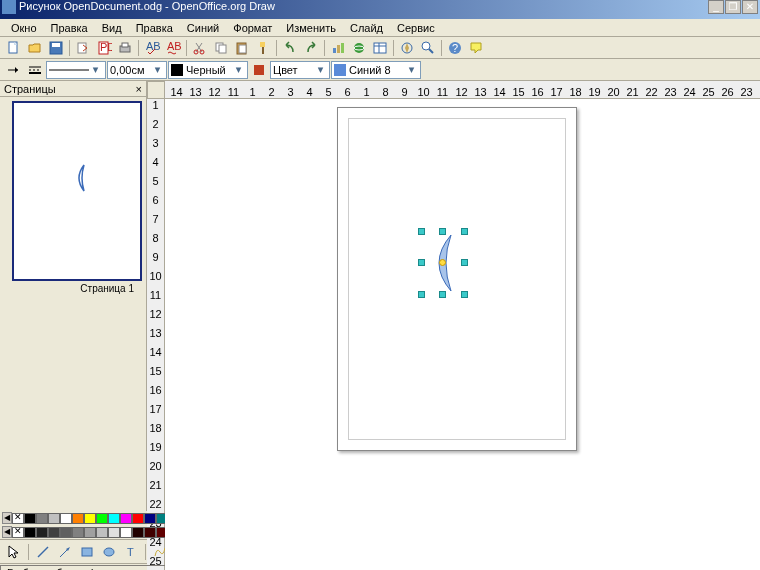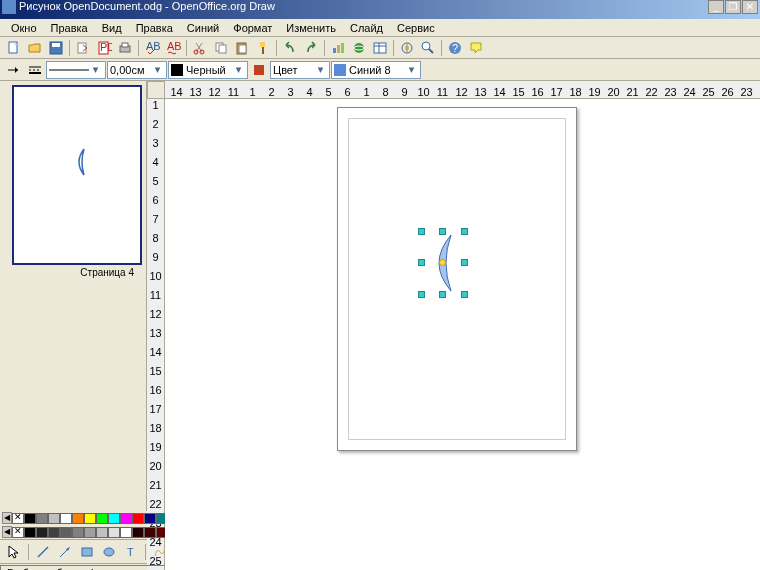--- a/index.html
+++ b/index.html
@@ -250,30 +250,34 @@
   <div class="combo" style="width:90px">
       <span style="width:12px;height:12px;background:#5a8ad8;margin-right:3px"></span>
       <span>Синий 8</span>
       <span class="arrow" style="margin-left:auto">▾</span>
     </div>
 </div>
 
 <div class="main">
 
   <div class="sidebar">
+    <div class="side-title">
+      <span>Страницы</span>
+      <span class="side-close">×</span>
+    </div>
     <div class="side-body">
       <div style="position:relative;padding-left:8px">
 
         <div class="thumb">
           <svg class="thumb-moon" width="20" height="30" viewBox="0 0 20 30">
               <path d="M14 2 Q4 15 14 28 Q10 15 14 2 Z" fill="none" stroke="#3a6ab8" stroke-width="1.5"></path>
             </svg>
         </div>
       </div>
-      <div class="side-label">Страница 4</div>
+      <div class="side-label">Страница 1</div>
     </div>
   </div>
 
   <div class="canvas-area">
     <div class="ruler-row">
       <div class="ruler-corner"></div>
       <div class="ruler-h" id="rulerh">
           <span>14</span>
           <span>13</span>
           <span>12</span>

